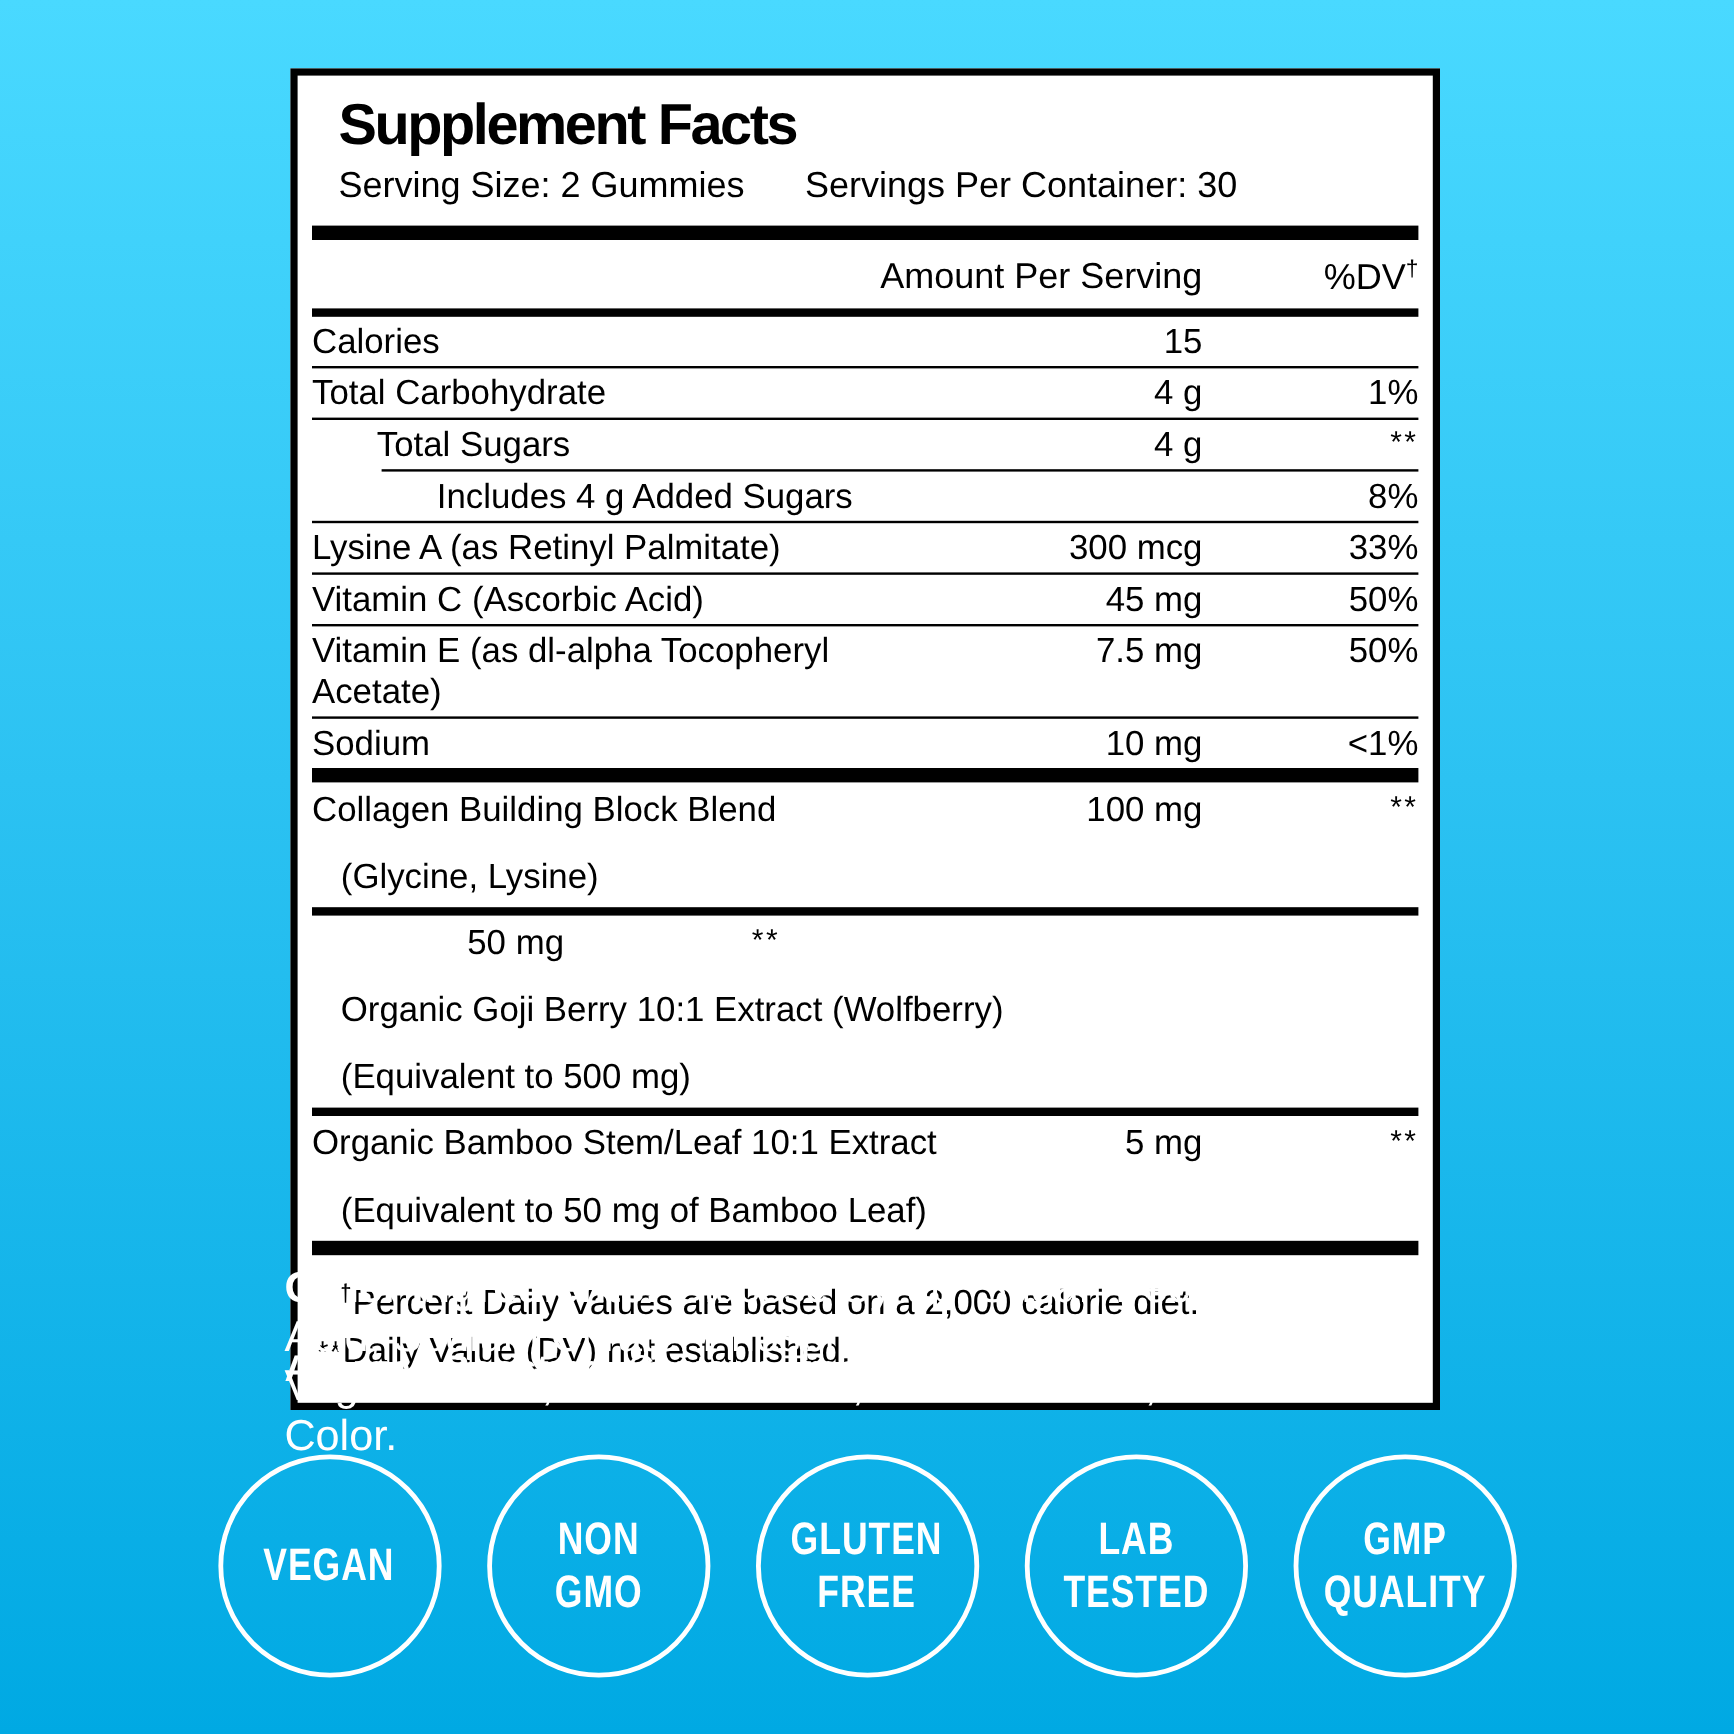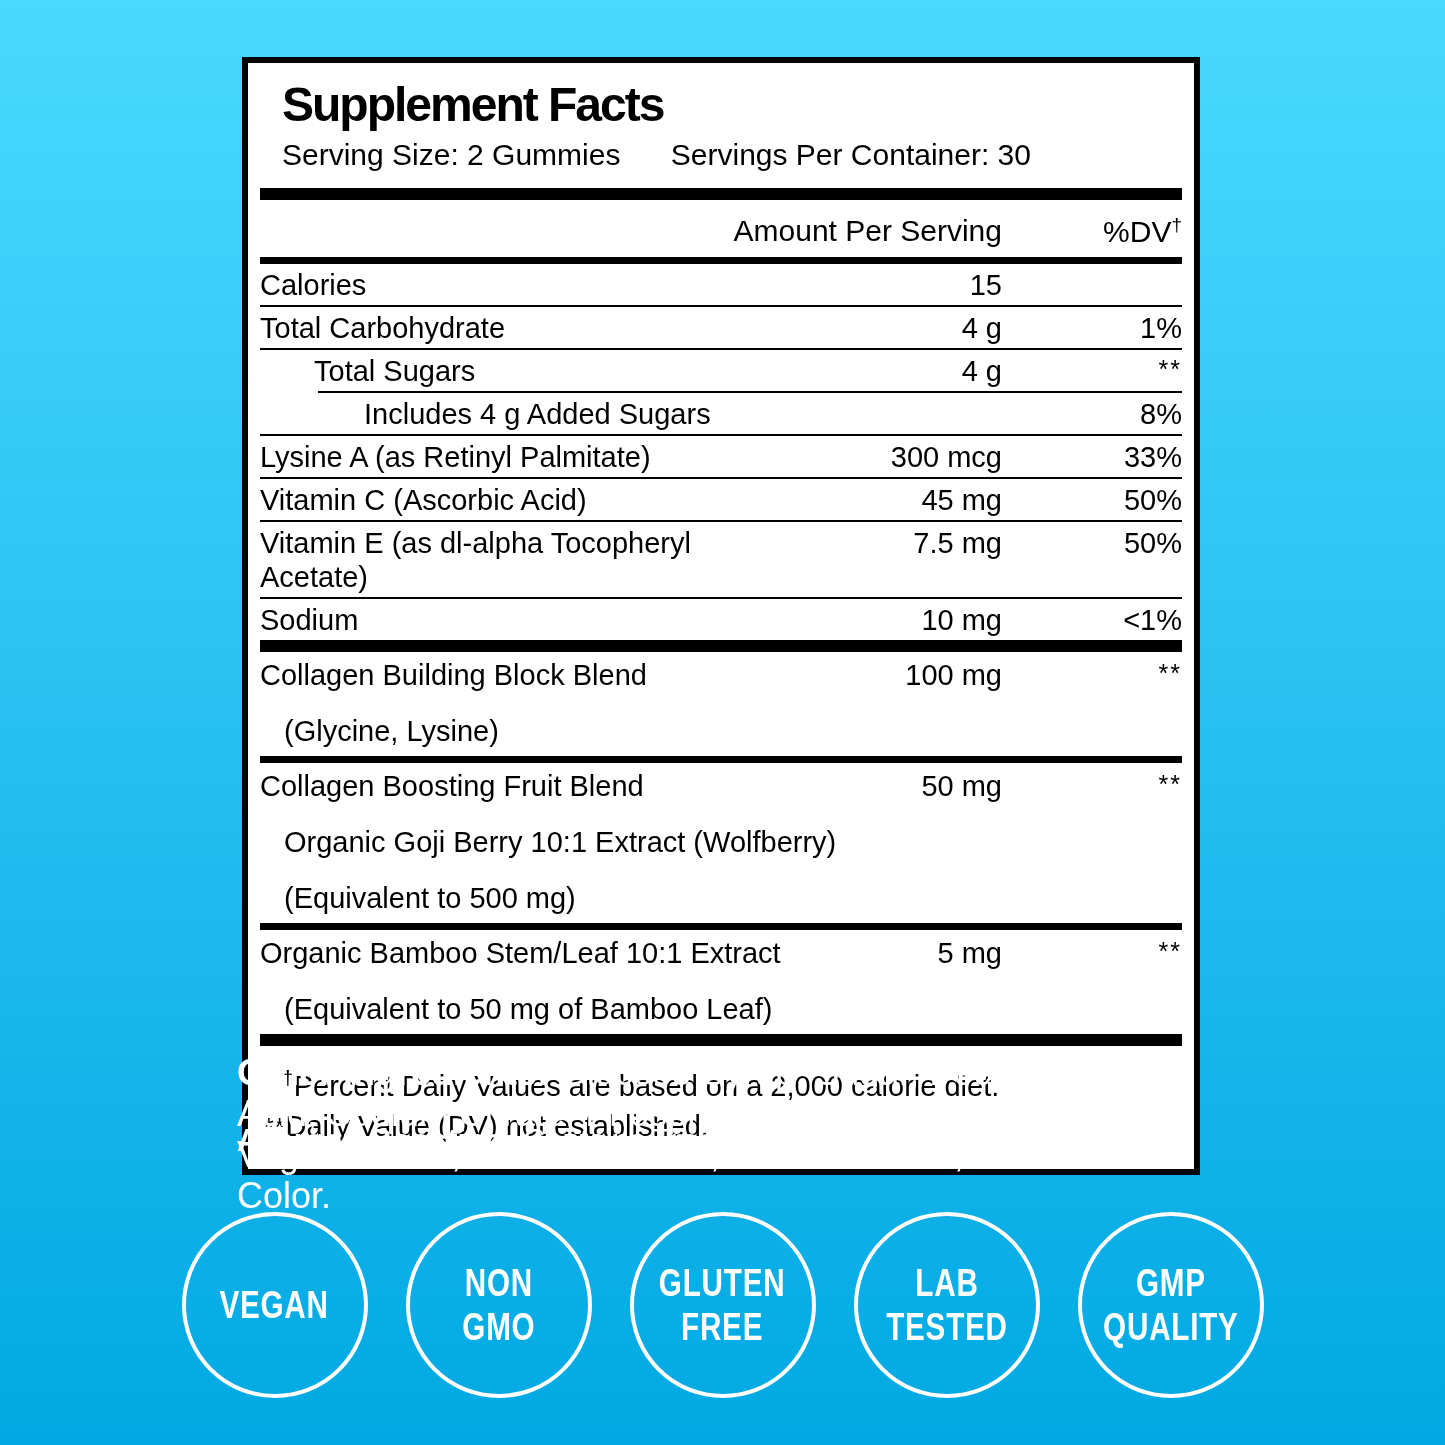--- a/index.html
+++ b/index.html
@@ -171,21 +171,20 @@
         <span class="amt">100 mg</span>
         <span class="dv star">**</span>
       </div>
       <div class="sub">(Glycine, Lysine)</div>
     </div>
 
     <div class="bar-med"></div>
 
     <div class="group">
       <div class="first">
-        <span class="name">Collagen Boosting Fruit Blend</span>
         <span class="amt">50 mg</span>
         <span class="dv star">**</span>
       </div>
       <div class="sub">Organic Goji Berry 10:1 Extract (Wolfberry)</div>
       <div class="sub">(Equivalent to 500 mg)</div>
     </div>
 
     <div class="bar-med"></div>
 
     <div class="group">

